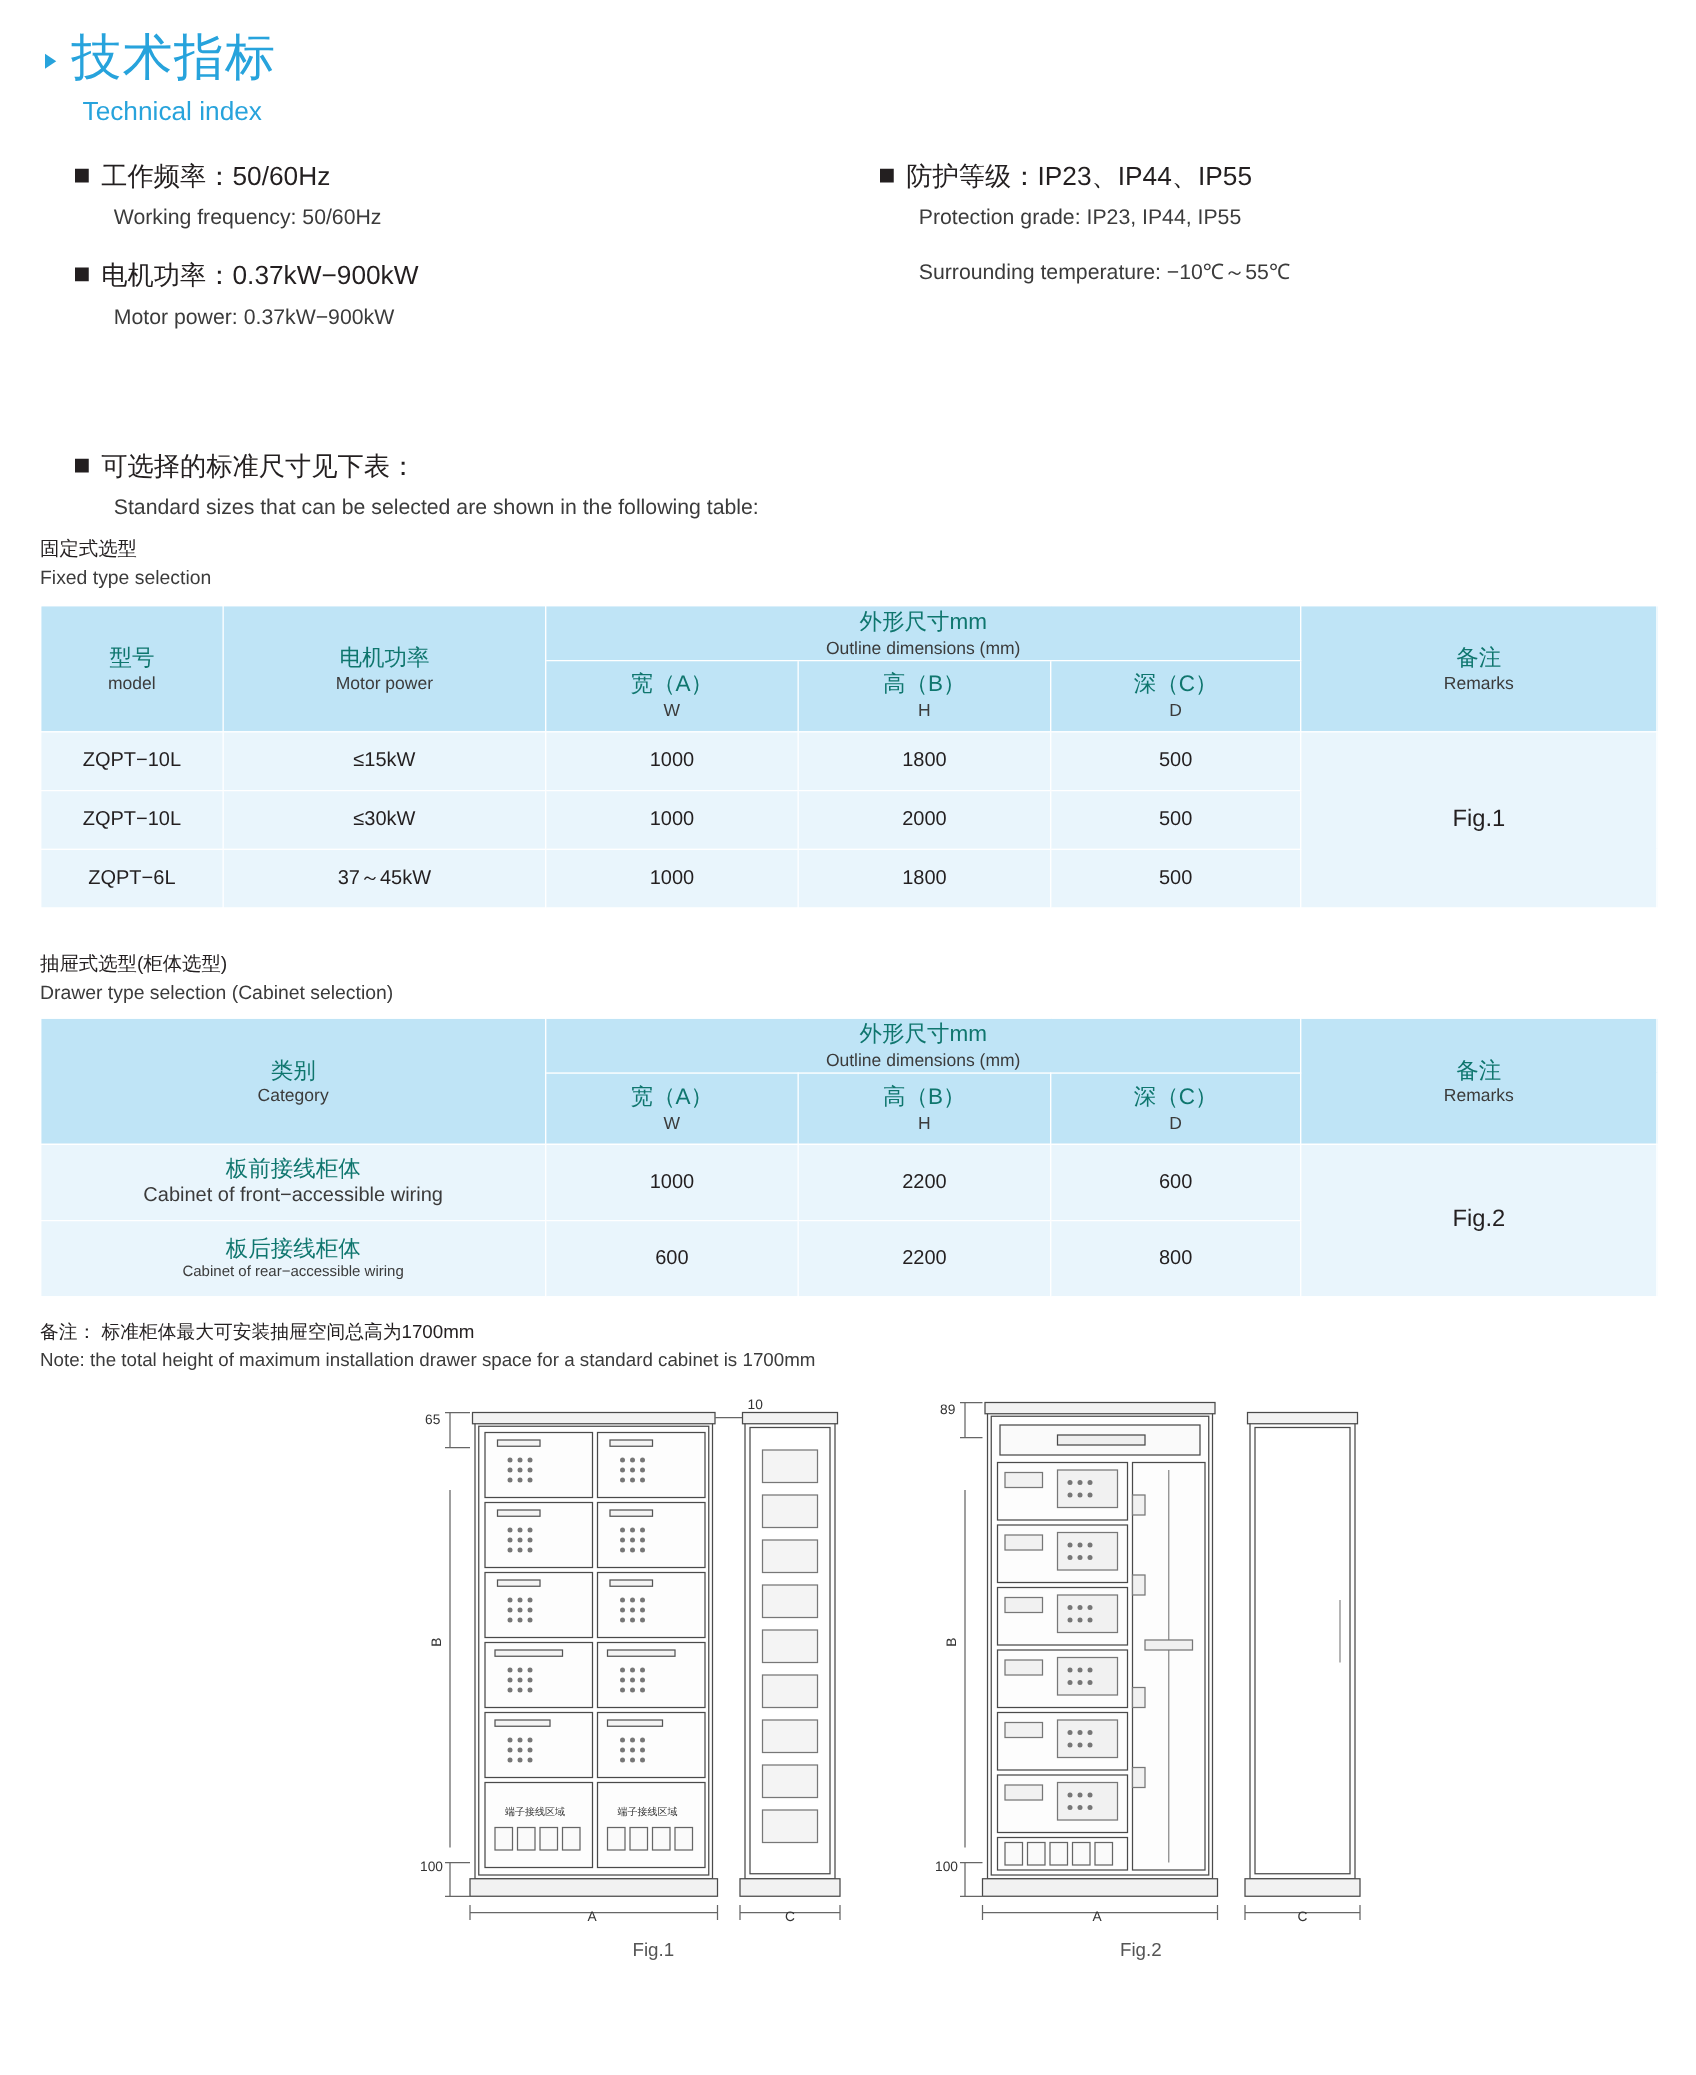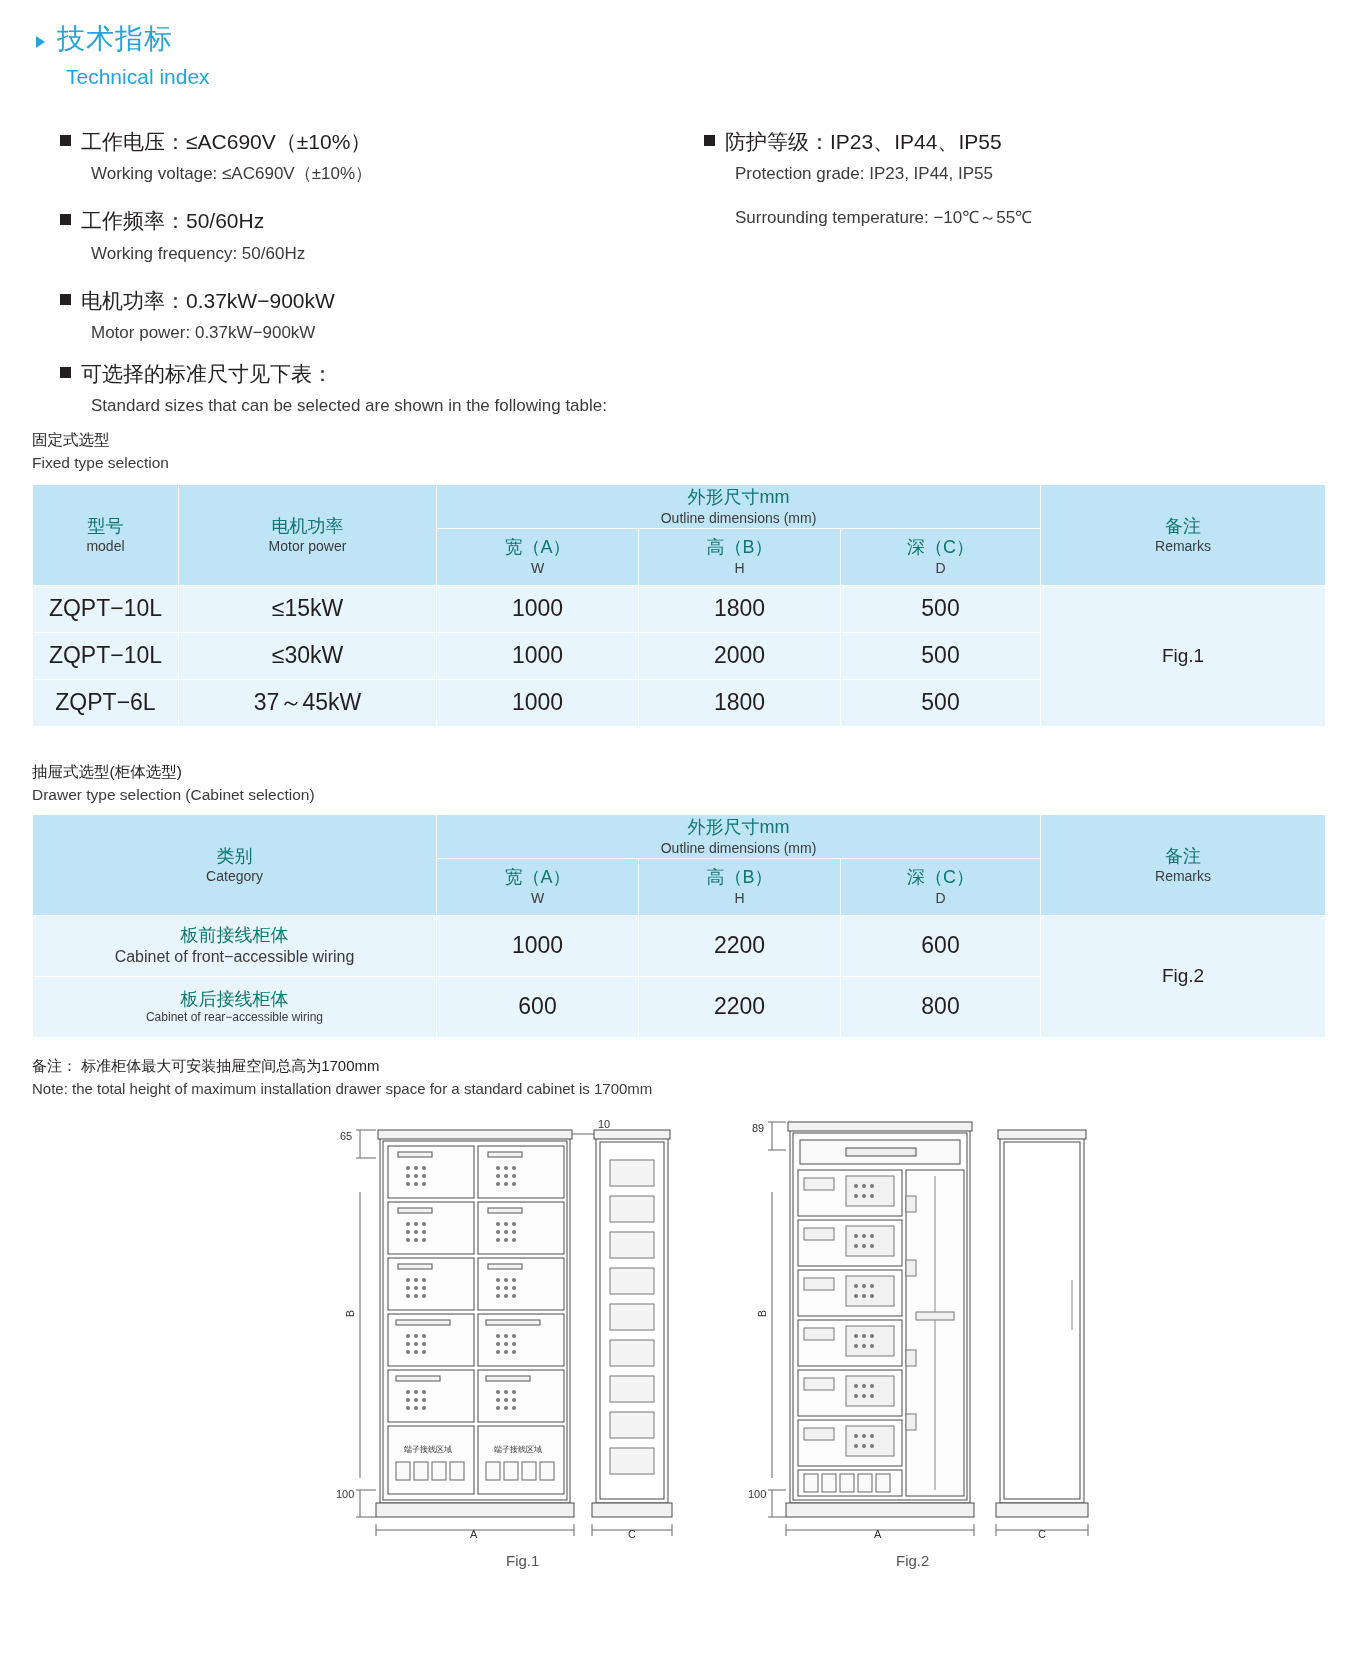--- a/index.html
+++ b/index.html
@@ -36,21 +36,21 @@
   .tri-icon {
     width: 0;
     height: 0;
     border-left: 9px solid #27a3dc;
     border-top: 6px solid transparent;
     border-bottom: 6px solid transparent;
     margin-right: 12px;
     margin-top: 6px;
   }
   .title-cn {
-    font-size: 28px;
+    font-size: 40px;
     color: #27a3dc;
     letter-spacing: 1px;
     line-height: 1.1;
     font-weight: 400;
   }
   .title-en {
     font-size: 21px;
     color: #27a3dc;
     margin-left: 30px;
     margin-top: 10px;
@@ -122,21 +122,21 @@
   table td, table th {
     border: 1px solid #ffffff;
     text-align: center;
     vertical-align: middle;
     font-weight: 400;
   }
   .hdr { background: #bfe4f6; }
   .body-cell { background: #e9f5fc; }
   .cn-line { font-size: 18px; color: #0f766e; display:block; line-height:1.25;}
   .en-line { font-size: 14px; color: #3b3b3b; display:block; line-height:1.3; }
-  .val { font-size: 23px; color: #231f20; }
+  .val { font-size: 16px; color: #231f20; }
   .fig-label { font-size: 19px; color: #231f20; }
 
   #table-fixed { left: 32px; top: 484px; width: 1293px; }
   #table-drawer { left: 32px; top: 814px; width: 1293px; }
 
   .note {
     position: absolute;
     left: 32px;
     top: 1054px;
     font-size: 15px;
@@ -176,27 +176,20 @@
   <div class="header">
     <div class="title-row">
       <span class="tri-icon"></span>
       <span class="title-cn">技术指标</span>
     </div>
     <div class="title-en">Technical index</div>
   </div>
 
   <div class="specs">
     <div class="spec-col left">
-      <div class="spec-item">
-        <div class="spec-cn">
-          <span class="bullet"></span>
-          <span>工作电压：≤AC690V（±10%）</span>
-        </div>
-        <div class="spec-en">Working voltage: ≤AC690V（±10%）</div>
-      </div>
       <div class="spec-item">
         <div class="spec-cn">
           <span class="bullet"></span>
           <span>工作频率：50/60Hz</span>
         </div>
         <div class="spec-en">Working frequency: 50/60Hz</div>
       </div>
       <div class="spec-item">
         <div class="spec-cn">
           <span class="bullet"></span>

